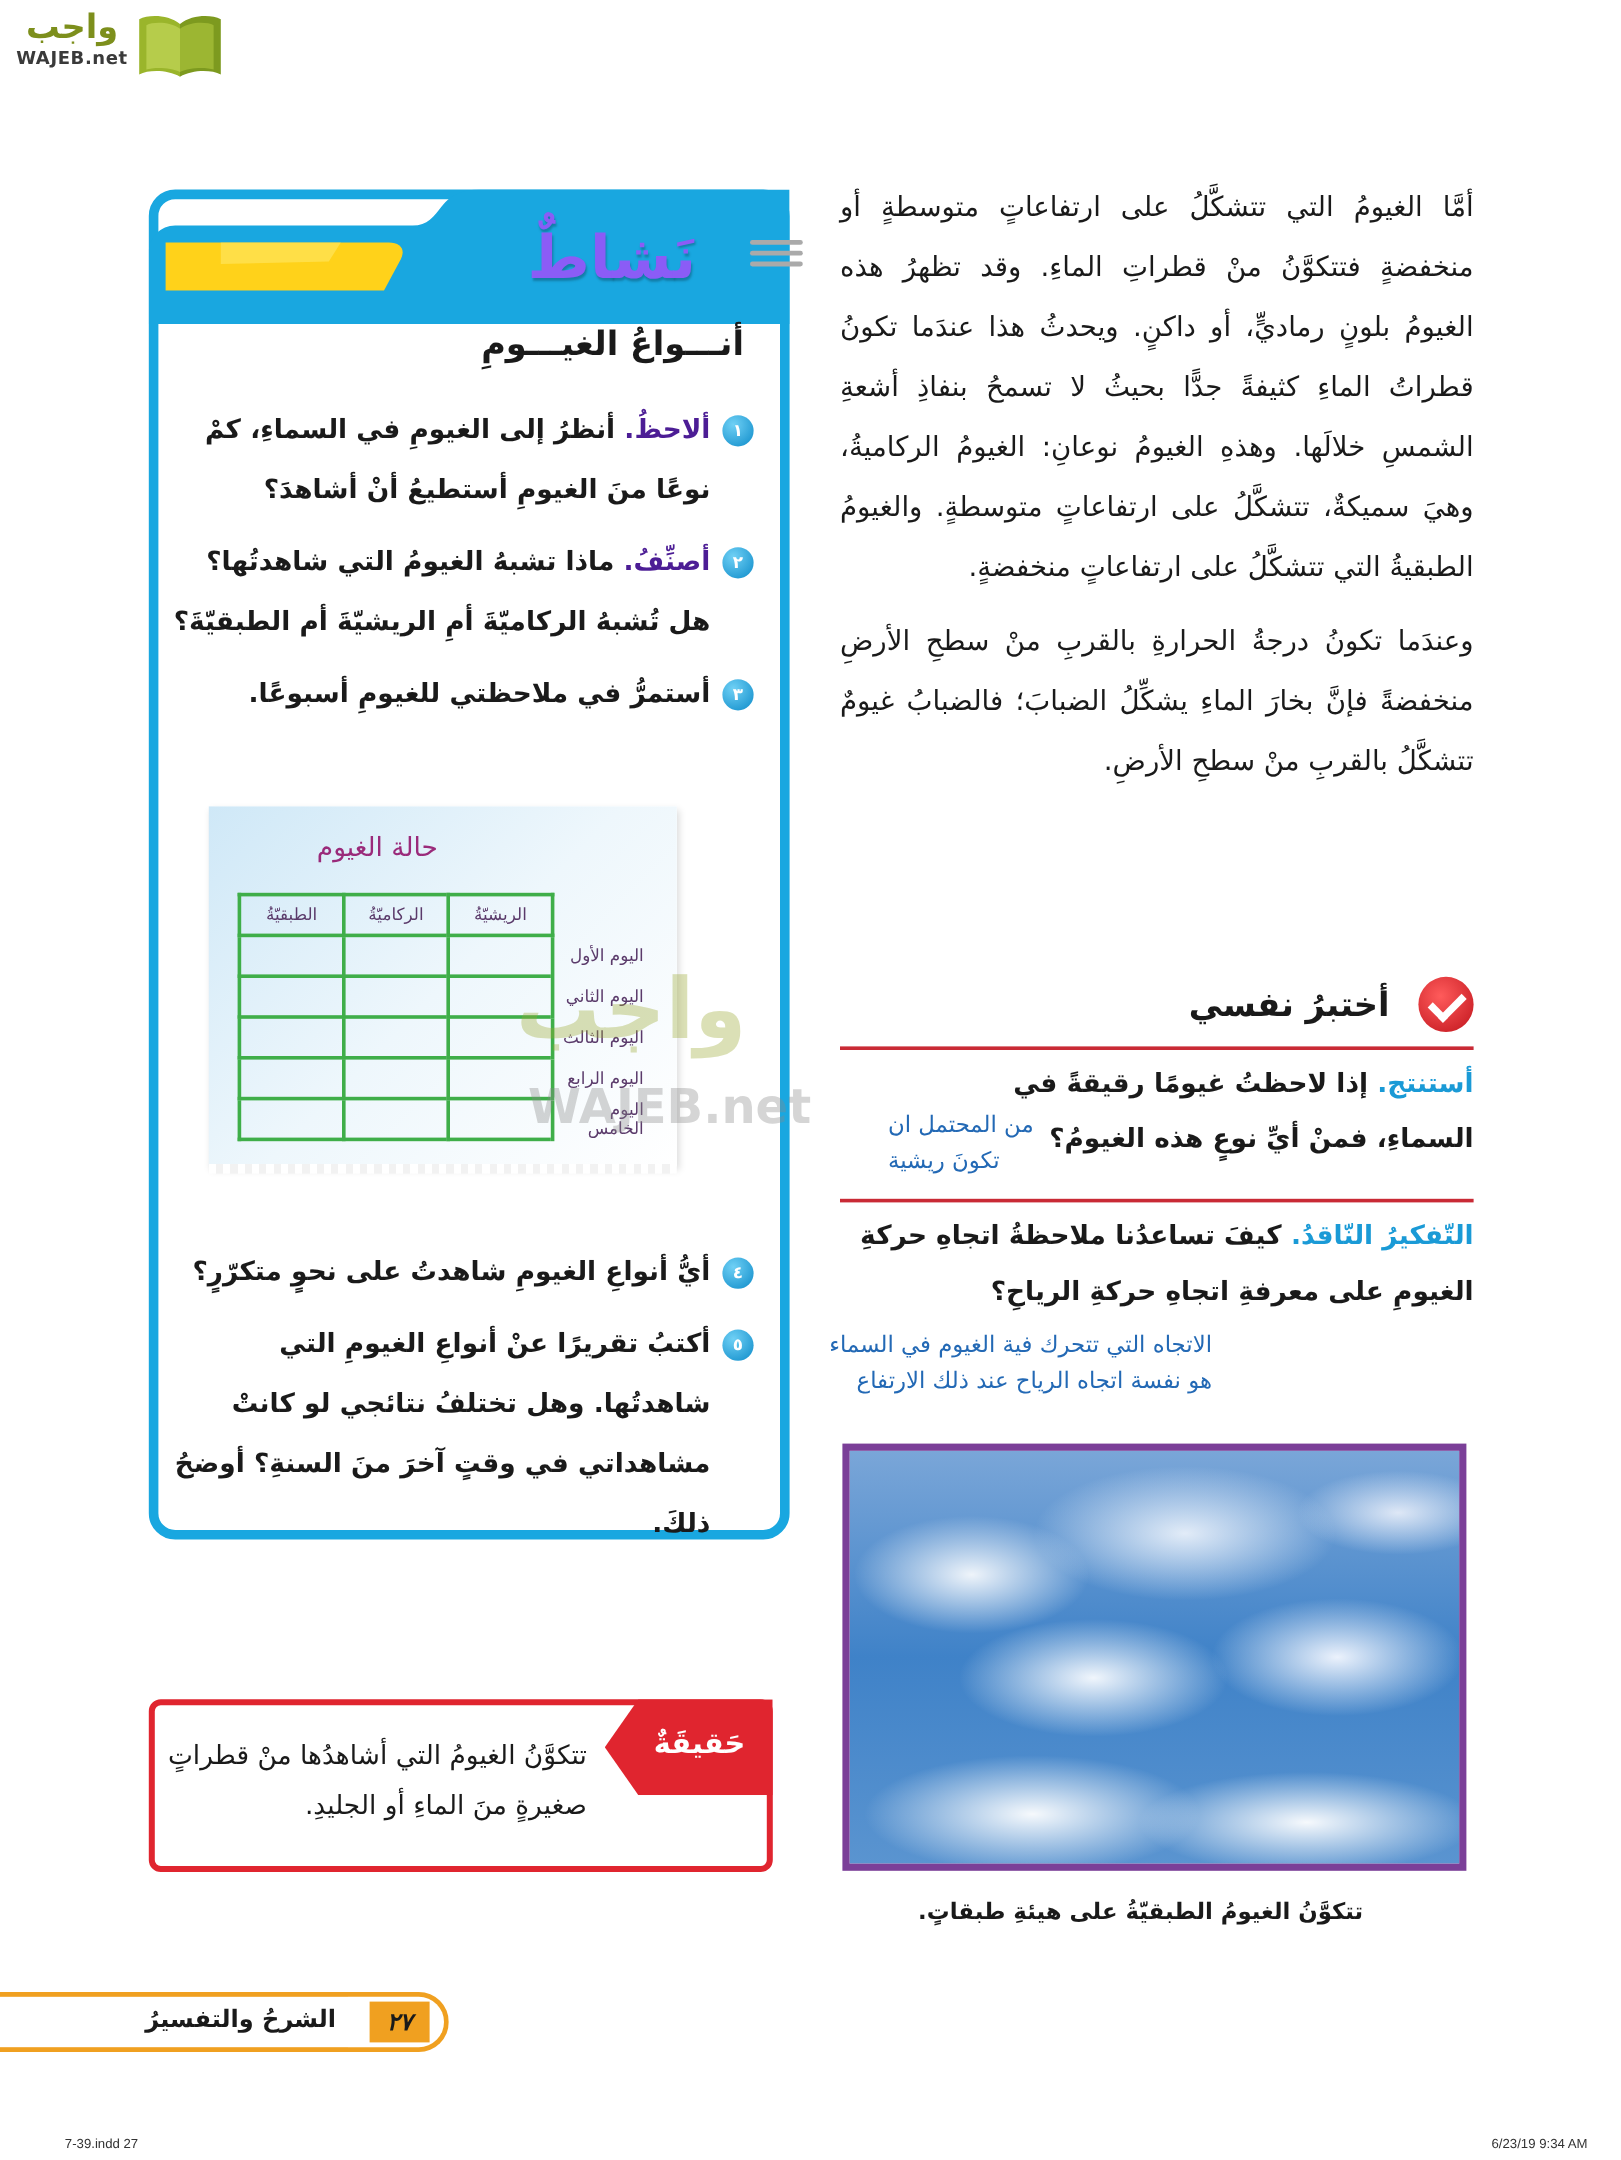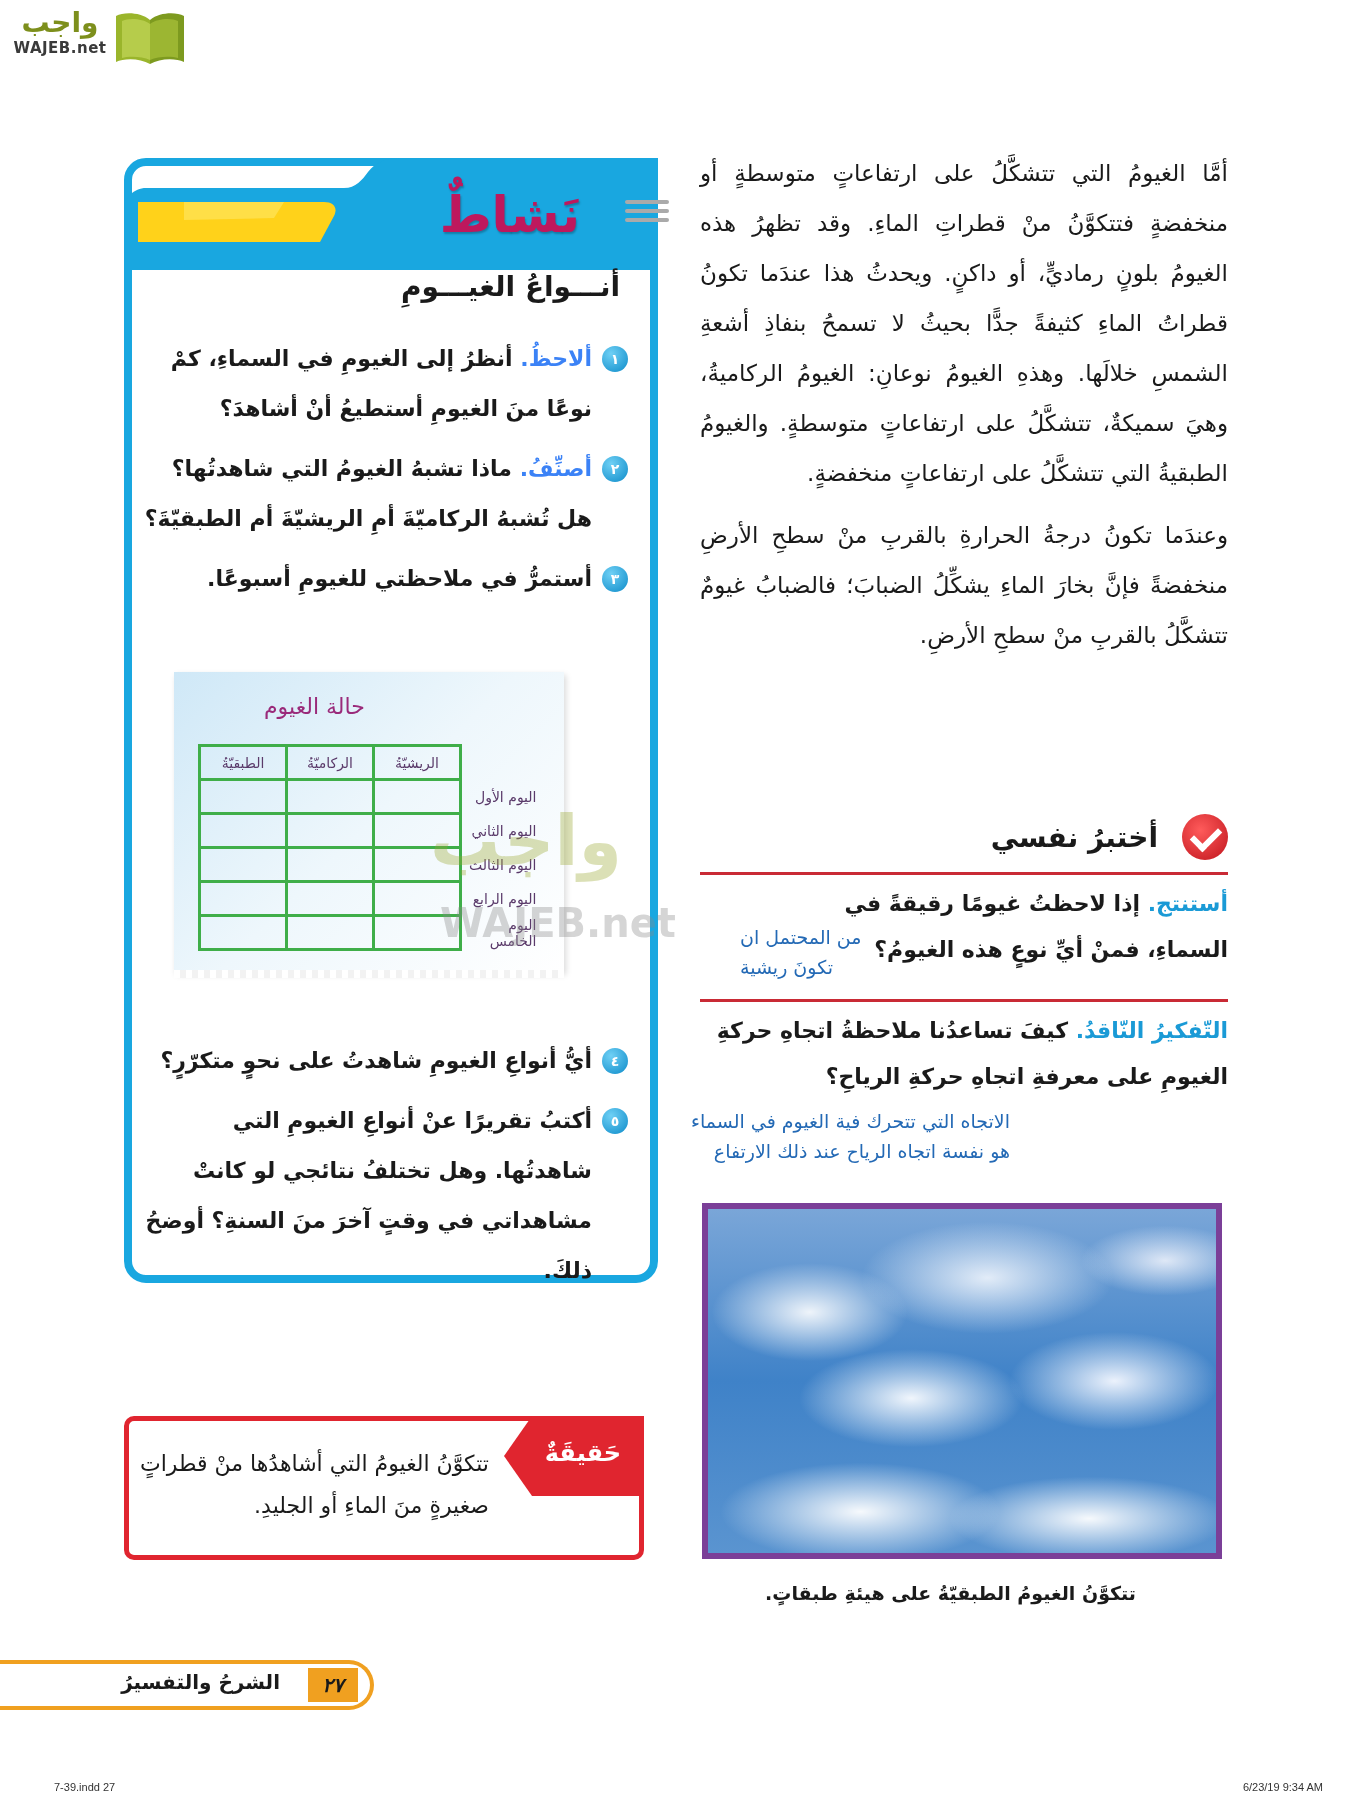--- a/index.html
+++ b/index.html
@@ -10,30 +10,30 @@
   .logo-text { position: absolute; left: 4px; top: 0; width: 96px; text-align: center; color: #7d8f1c; font-weight: bold; }
   .logo-ar { font-size: 28px; line-height: 34px; direction: rtl; }
   .logo-en { font-size: 15px; line-height: 16px; color: #3a3a3a; letter-spacing: 0.5px; }
   .logo-book { position: absolute; left: 104px; top: 4px; width: 76px; height: 56px; }
 
   .main-text { position: absolute; left: 700px; top: 148px; width: 528px; direction: rtl; text-align: justify; font-family: "DejaVu Sans", sans-serif; font-size: 23px; line-height: 50px; color: #1a1a1a; }
   .main-text p { margin-bottom: 12px; }
 
   .activity { position: absolute; left: 124px; top: 158px; width: 534px; height: 1125px; border: 8px solid #19a7e0; border-radius: 22px; background: #fff; }
   .activity-header { position: absolute; left: -8px; top: -8px; width: 534px; height: 112px; }
-  .activity-title { position: absolute; right: 70px; top: 20px; color: #be185d; font-size: 50px; font-weight: bold; direction: rtl; text-shadow: 1px 2px 2px rgba(0,0,0,0.25); }
+  .activity-title { position: absolute; right: 70px; top: 20px; color: #8b5cf6; font-size: 50px; font-weight: bold; direction: rtl; text-shadow: 1px 2px 2px rgba(0,0,0,0.25); }
   .menu-lines { position: absolute; left: 625px; top: 200px; width: 44px; height: 24px; }
   .menu-lines span { display: block; height: 4px; background: #aaa; margin-bottom: 5px; border-radius: 2px; }
   .activity-subtitle { position: absolute; right: 30px; top: 104px; font-size: 28px; font-weight: bold; direction: rtl; }
 
   .steps { position: absolute; right: 22px; top: 168px; width: 490px; direction: rtl; }
   .step { display: flex; flex-direction: row; align-items: flex-start; margin-bottom: 10px; }
   .num { flex: 0 0 26px; width: 26px; height: 26px; border-radius: 50%; background: radial-gradient(circle at 35% 30%, #6fd0f5, #0d8bc9); color: #fff; font-size: 14px; font-weight: bold; text-align: center; line-height: 26px; margin-top: 12px; margin-left: 10px; }
   .step-text { font-size: 22px; line-height: 50px; font-weight: bold; }
-  .kw-red { color: #3b82f6; }
+  .kw-red { color: #4c1d95; }
 
   .table-card { position: absolute; left: 174px; top: 672px; width: 390px; height: 300px; background: linear-gradient(135deg, #cfe8f7 0%, #eef7fc 50%, #ffffff 100%); box-shadow: 2px 3px 6px rgba(0,0,0,0.15); }
   .table-title { position: absolute; left: 90px; top: 22px; font-size: 22px; color: #9a2a7a; direction: rtl; }
   .cloud-table { position: absolute; left: 24px; top: 72px; border-collapse: collapse; direction: rtl; }
   .cloud-table td, .cloud-table th { border: 3px solid #3fae49; width: 87px; height: 34px; font-weight: normal; font-size: 14px; color: #5a3a6a; text-align: center; }
   .cloud-table th.corner, .cloud-table td.rowlab { border: none; width: 80px; }
   .cloud-table td.rowlab { border-left: 3px solid #3fae49; color: #5a3a6a; text-align: right; padding-right: 4px; }
   .table-bottom-edge { position: absolute; left: 0; bottom: -6px; width: 100%; height: 8px; background: repeating-linear-gradient(90deg, #fff 0 6px, #f2f2f2 6px 12px); }
 
   .steps2 { position: absolute; right: 22px; top: 1036px; width: 490px; direction: rtl; }

